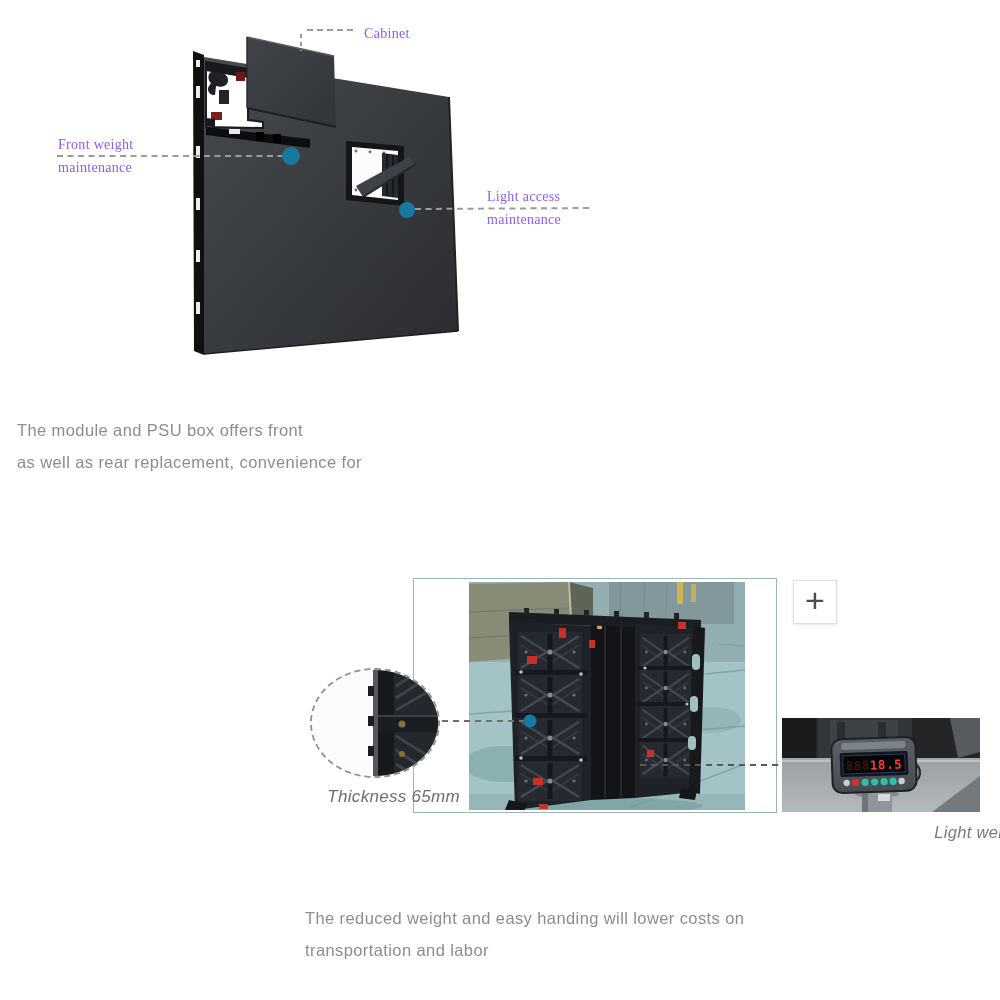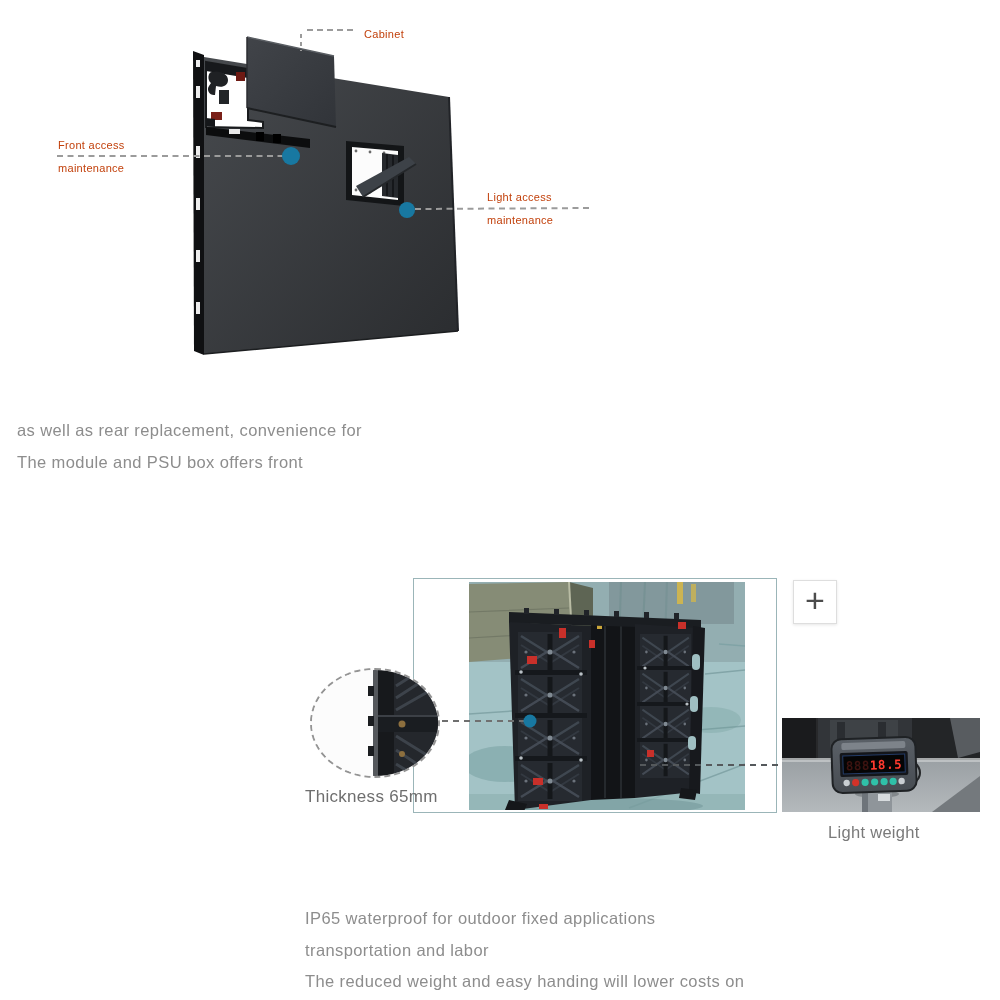--- a/index.html
+++ b/index.html
@@ -1,30 +1,32 @@
 <!DOCTYPE html>
 <html><head>
 <meta charset="utf-8">
 <style>
   html,body{margin:0;padding:0;background:#ffffff;}
   #stage{
     position:relative;width:1000px;height:1000px;background:#ffffff;overflow:hidden;
     font-family:"Liberation Sans","DejaVu Sans",sans-serif;
   }
   .lbl{
-    position:absolute;font-size:11px;color:#c2410c;letter-spacing:.3px;line-height:22.5px;
+    position:absolute;font-size:14px;color:#8b5cf6;letter-spacing:.3px;line-height:22.5px;
     white-space:nowrap;
+    font-family:Liberation Serif, serif;
   }
   .para{
     position:absolute;font-size:16.5px;color:#8d8d8d;letter-spacing:.4px;line-height:32.4px;
     white-space:nowrap;
   }
   .caption{
-    position:absolute;font-size:16.5px;color:#7a7a7a;letter-spacing:.3px;text-align:left;
+    position:absolute;font-size:16.5px;color:#7a7a7a;letter-spacing:.3px;text-align:right;
     white-space:nowrap;
+    font-style:italic;
   }
   #photo-frame{
     position:absolute;left:413px;top:578px;width:364px;height:235px;
     border:1px solid #9bb5b8;box-sizing:border-box;background:#ffffff;
   }
   #main-photo{position:absolute;left:469px;top:582px;width:276px;height:228px;cursor:pointer;}
   #zoom-btn{
     position:absolute;left:793px;top:580px;width:44px;height:44px;background:#ffffff;
     border:1px solid #dedede;box-shadow:0 1px 3px rgba(0,0,0,.10);box-sizing:border-box;
     display:flex;align-items:center;justify-content:center;
@@ -117,31 +119,31 @@
     <line x1="57" y1="156" x2="283" y2="156" stroke-dasharray="6,4.5"></line>
     <line x1="415" y1="209" x2="593" y2="208" stroke-dasharray="6,4.5"></line>
   </g>
 
   <circle cx="291" cy="156" r="9" fill="#1878a1"></circle>
   <circle cx="407" cy="210" r="8" fill="#1878a1"></circle>
 </svg>
 
 <div class="lbl" style="left:364px;top:23px">Cabinet</div>
 <div class="lbl" style="left:58px;top:134px">
-  <div>Front access</div>
+  <div>Front weight</div>
   <div>maintenance</div>
 </div>
 <div class="lbl" style="left:487px;top:186px">
   <div>Light access</div>
   <div>maintenance</div>
 </div>
 
 <div class="para" style="left:17px;top:414px">
+  <div>The module and PSU box offers front</div>
   <div>as well as rear replacement, convenience for</div>
-  <div>The module and PSU box offers front</div>
 </div>
 
 <div id="photo-frame"></div>
 
 <svg id="main-photo" viewBox="0 0 276 228">
   <defs>
     <g id="cell">
       <rect x="0" y="0" width="64" height="40" fill="#262a30"></rect>
       <path d="M3,4 L32,22 L61,4" stroke="#3f4750" stroke-width="2.5" fill="none"></path>
       <path d="M3,13 L32,31 L61,13" stroke="#333941" stroke-width="2" fill="none"></path>
@@ -321,18 +323,17 @@
 <svg id="gallery-overlay" viewBox="0 0 700 290">
   <line x1="142" y1="161" x2="224" y2="161" stroke="#6f6f6f" stroke-width="2" stroke-dasharray="6,5"></line>
   <circle cx="230" cy="161" r="6.5" fill="#1878a1"></circle>
   <line x1="340" y1="205" x2="482" y2="205" stroke="#55595c" stroke-width="2" stroke-dasharray="6,5"></line>
 </svg>
 
 <div class="caption" style="left:305px;top:787px;width:155px;font-size:17px;color:#6e6e6e">Thickness 65mm</div>
 <div class="caption" style="left:828px;top:823px;width:198px">Light weight</div>
 
 <div class="para" style="left:305px;top:903px;line-height:31.6px">
-  <div>IP65 waterproof for outdoor fixed applications</div>
+  <div>The reduced weight and easy handing will lower costs on</div>
   <div>transportation and labor</div>
-  <div>The reduced weight and easy handing will lower costs on</div>
 </div>
 
 </div>
 
 </body></html>

